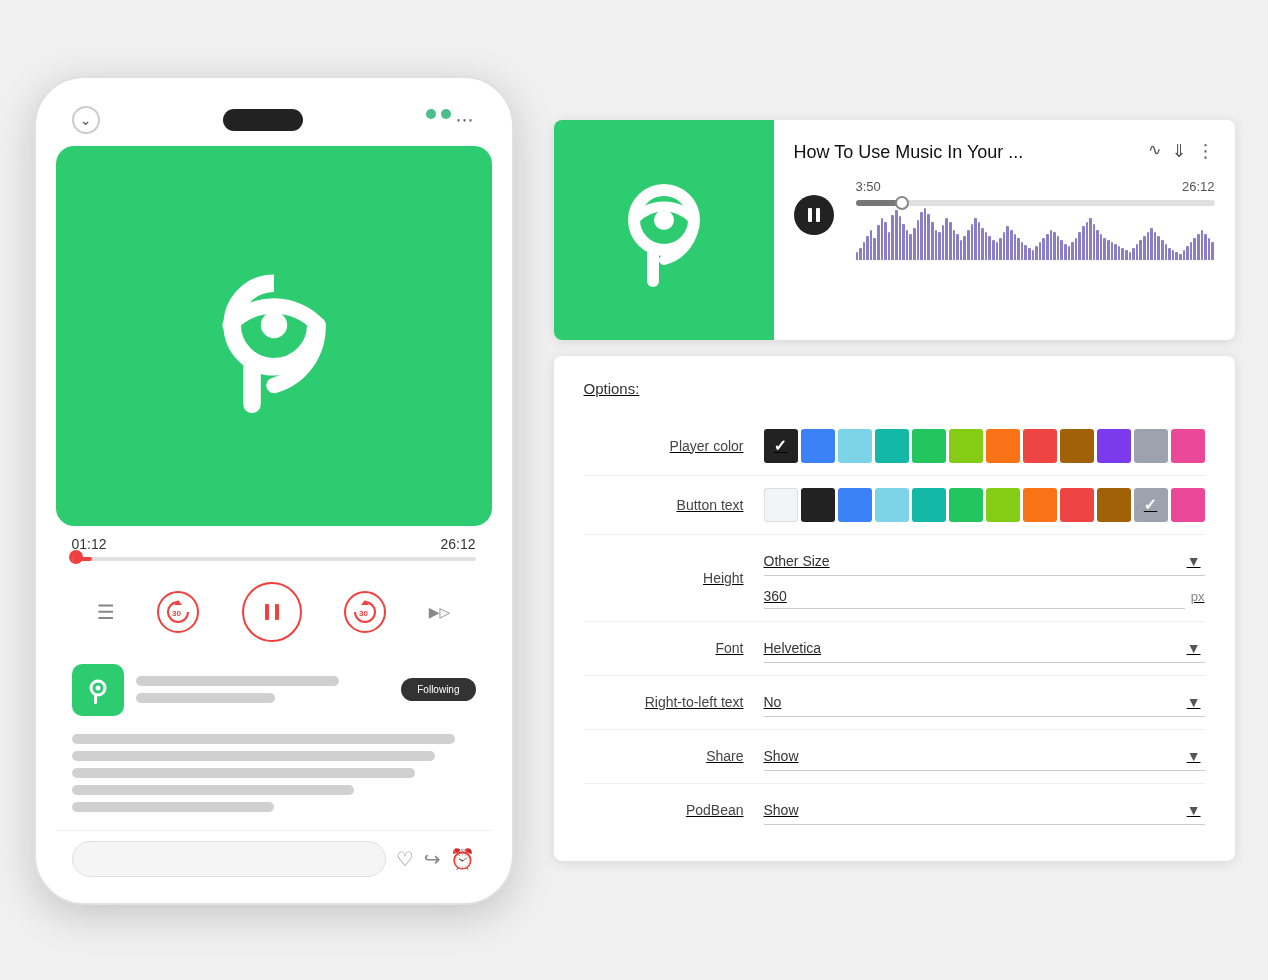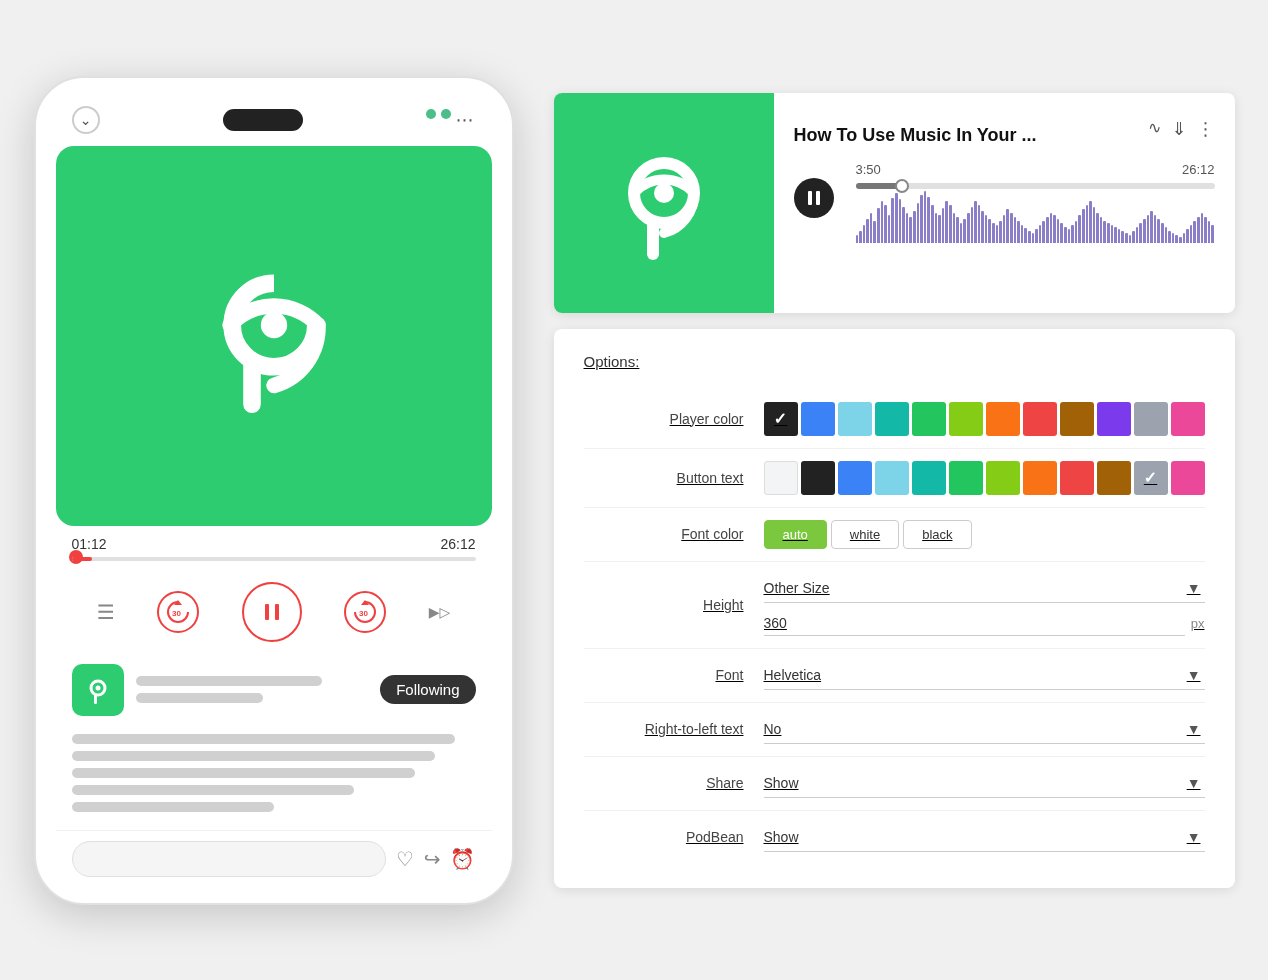--- a/index.html
+++ b/index.html
@@ -155,21 +155,21 @@
     .line-gray {
       height: 10px;
       background: #d0d0d0;
       border-radius: 5px;
     }
     .following-badge {
       background: #333;
       color: #fff;
       border-radius: 20px;
       padding: 6px 16px;
-      font-size: 15px;
+      font-size: 10px;
       white-space: nowrap;
       flex-shrink: 0;
     }
 
     .phone-desc-lines {
       padding: 6px 16px 12px;
       display: flex; flex-direction: column; gap: 7px;
     }
 
     .phone-bottom-bar {
@@ -233,23 +233,23 @@
       font-weight: 500;
     }
     .podbean-logo {
       font-size: 13px;
       color: #333;
       font-weight: 600;
       display: flex; align-items: center; gap: 3px;
     }
     .player-title {
       font-size: 18px;
-      font-weight: 700;
+      font-weight: 400;
       color: #111;
-      margin-top: 12px;
+      margin-top: 2px;
     }
     .player-icons {
       display: flex; gap: 10px;
     }
     .player-icon-btn {
       font-size: 18px; color: #555;
     }
     .player-time-row {
       display: flex;
       justify-content: space-between;
@@ -690,28 +690,20 @@
             <div class="color-swatch" style="background: rgb(239, 68, 68);"></div>
             <div class="color-swatch" style="background: rgb(161, 98, 7);"></div>
             <div class="color-swatch" style="background: rgb(156, 163, 175);">
               <span class="swatch-check">✓</span>
             </div>
             <div class="color-swatch" style="background: rgb(236, 72, 153);"></div>
           </div>
       </div>
     </div>
 
-    <div class="option-row">
-      <div class="option-label">Font color</div>
-      <div class="option-control font-color-buttons" id="font-color-btns">
-          <button class="font-color-btn active">auto</button>
-          <button class="font-color-btn">white</button>
-          <button class="font-color-btn">black</button>
-        </div>
-    </div>
 
     <div class="option-row">
       <div class="option-label">Height</div>
       <div class="option-control" style="flex-direction:column;gap:8px;align-items:stretch;">
         <div class="option-dropdown">
           <span>Other  Size</span>
           <span class="dropdown-arrow">▼</span>
         </div>
         <div class="height-row">
           <input class="height-input-val" value="360" type="text" style="outline: none;">

